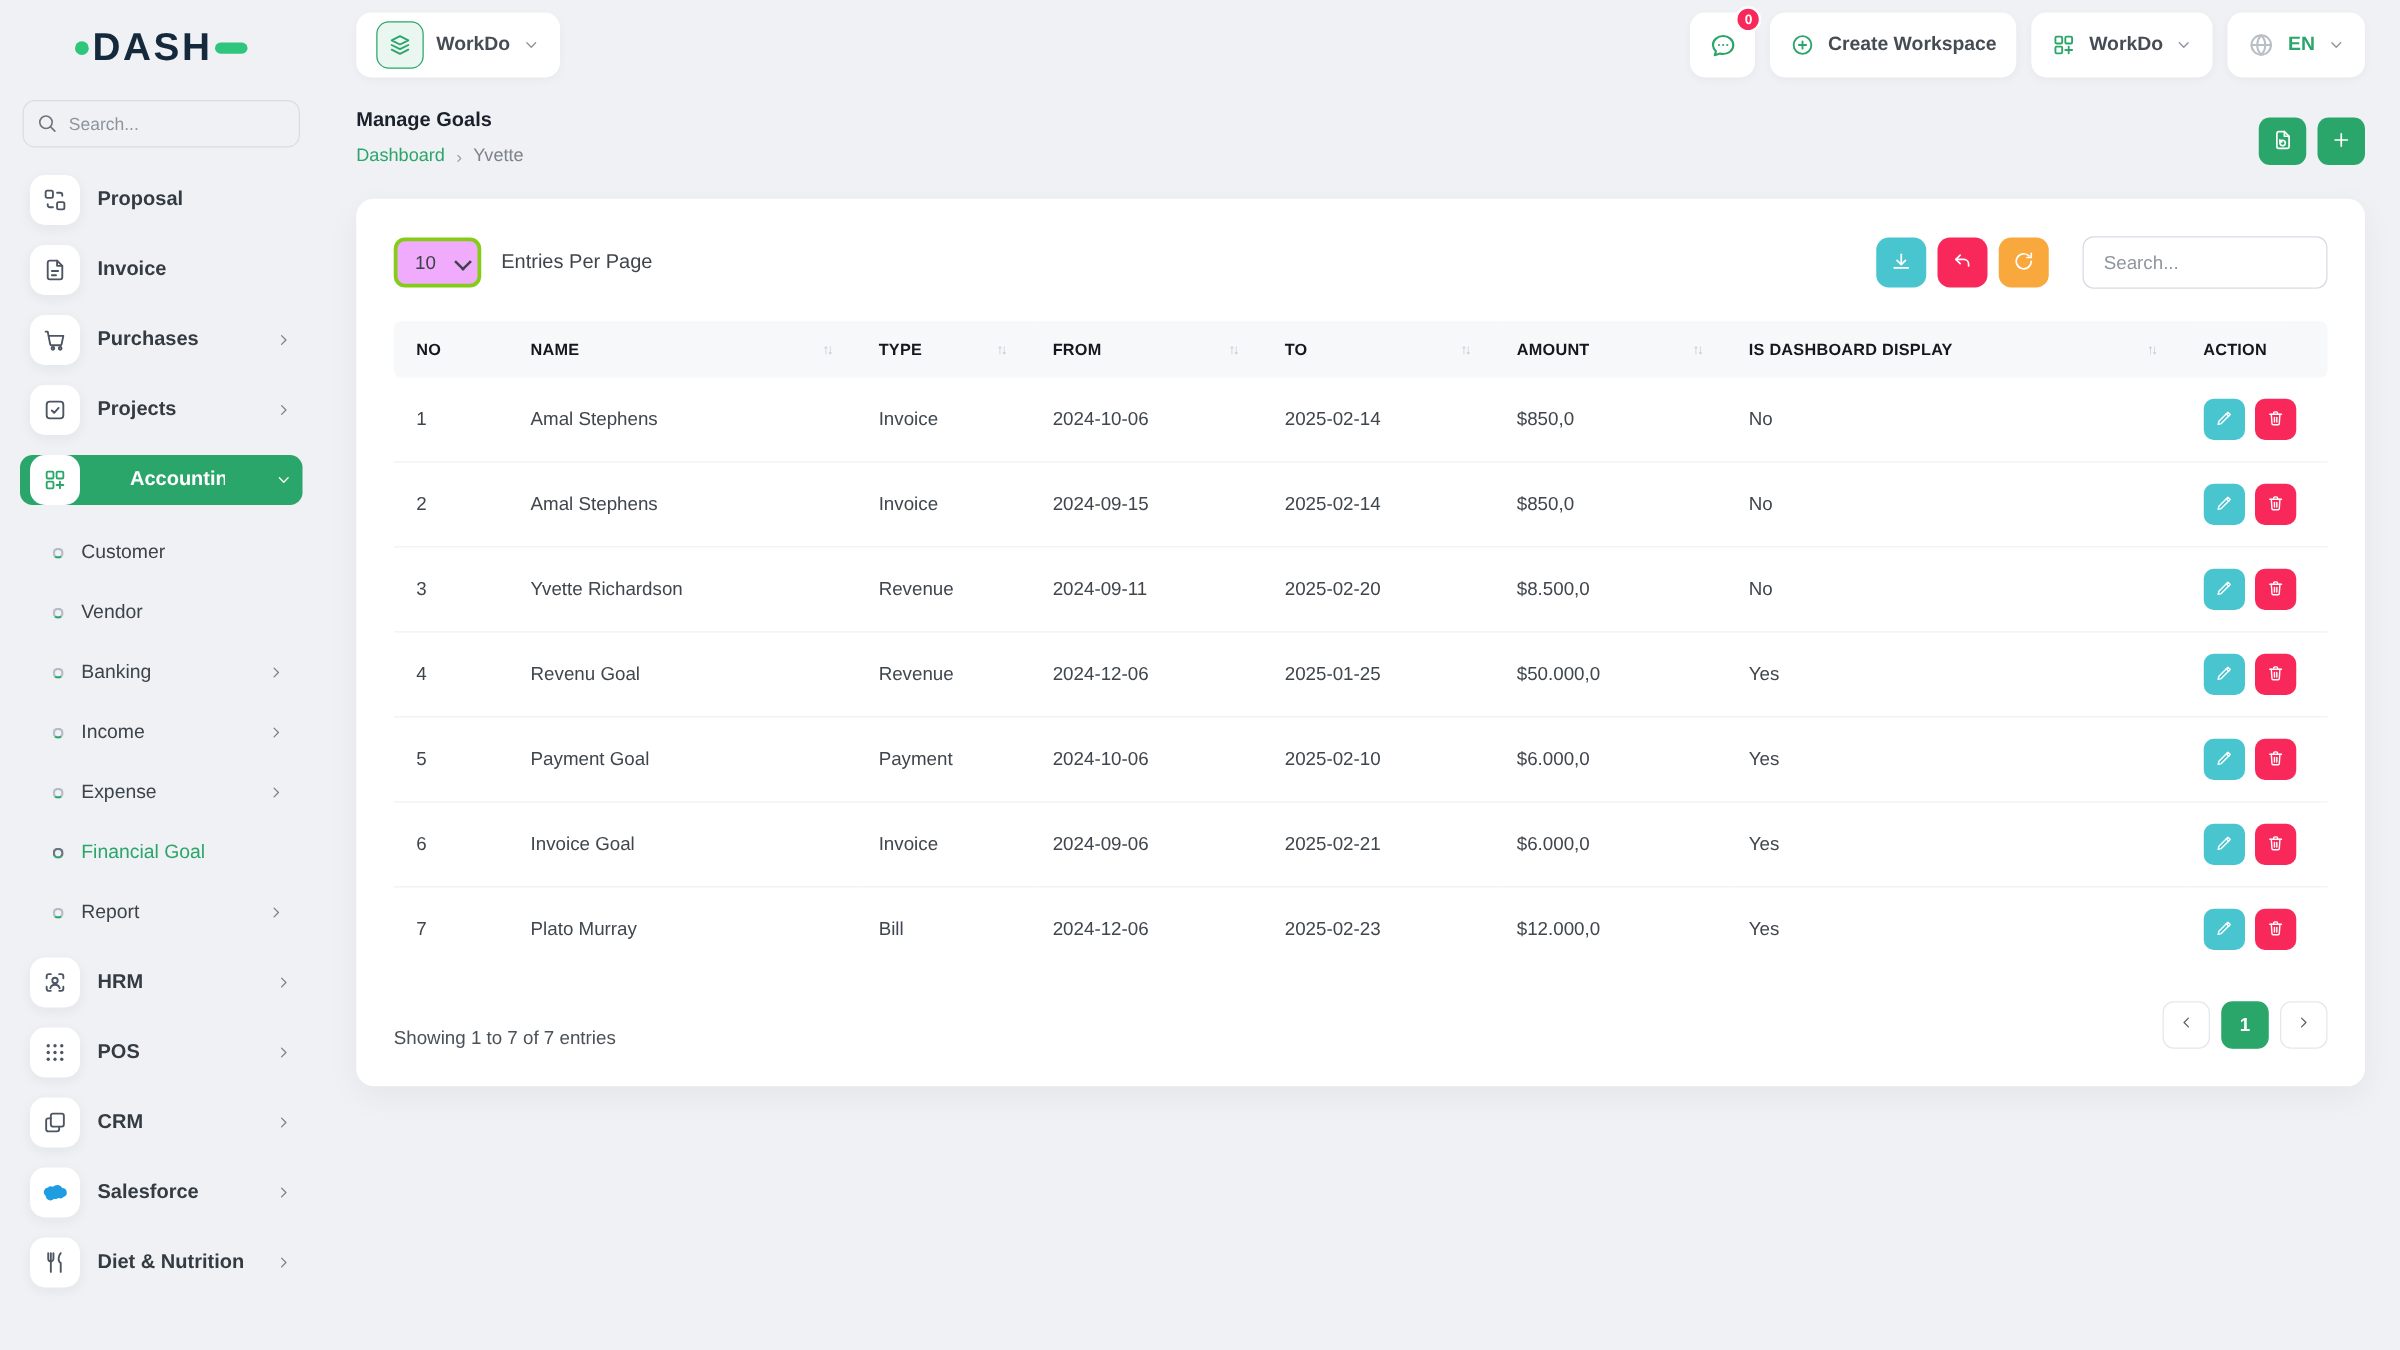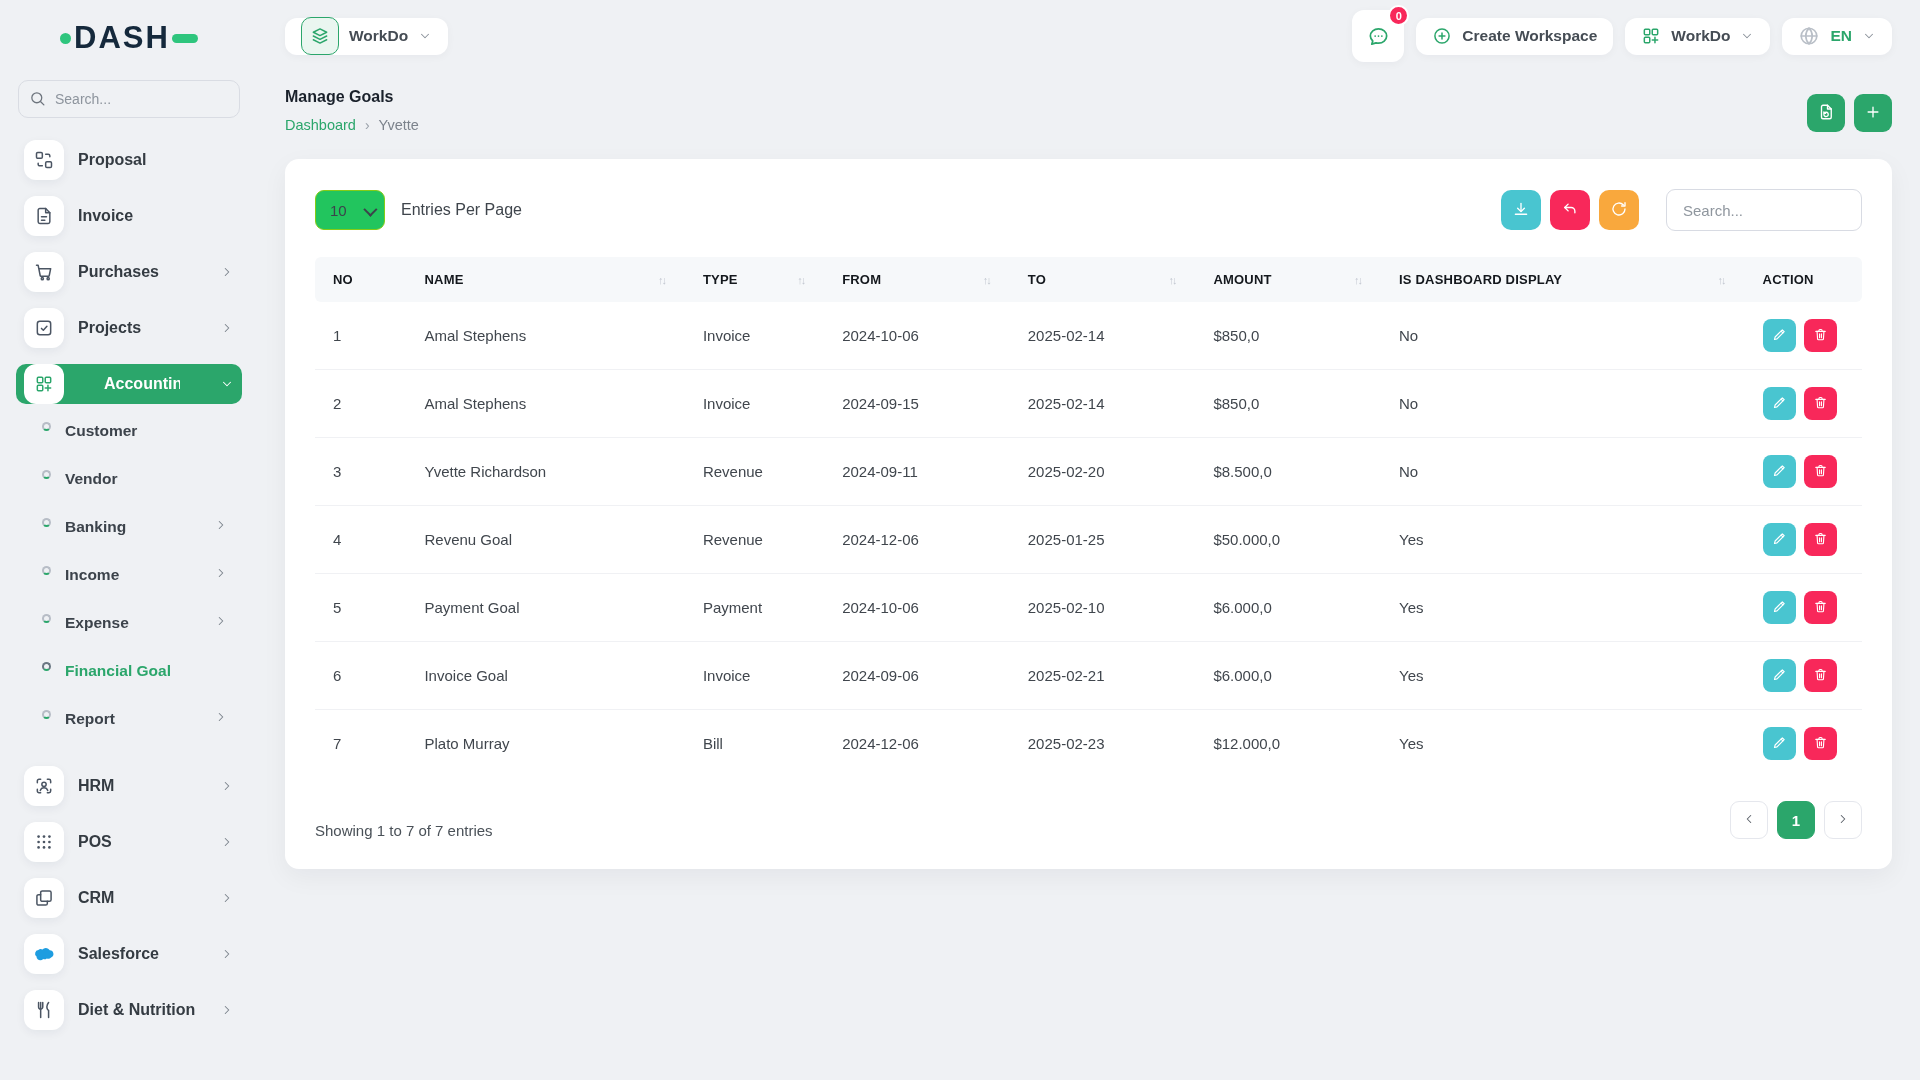--- a/index.html
+++ b/index.html
@@ -38,35 +38,35 @@
     color:#4b5563;
   }
   .nav-ic svg { width:20px; height:20px; }
   .nav-label { flex:1; white-space:nowrap; overflow:hidden; }
   .nav-chev { width:14px; height:14px; color:#7a828b; flex:0 0 14px; }
   .nav-chev svg { width:14px; height:14px; }
   .nav-item.active { background:var(--green); color:#fff;gap:40px; }
   .nav-item.active .nav-ic { color:var(--green); box-shadow:none; }
   .nav-item.active .nav-chev { color:#fff; }
   .submenu { padding:2px 0 8px 26px; }
-  .sub-item { display:flex; gap:14px; height:40px; margin-bottom:8px;
-    font-size:15.5px; font-weight:700; color:#3c434b; cursor:pointer; }
+  .sub-item { display:flex; align-items:center; gap:14px; height:40px; margin-bottom:8px;
+    font-size:15.5px; font-weight:400; color:#3c434b; cursor:pointer; }
   .sub-bullet { width:9px; height:9px; border-radius:50%; border:2px solid #b7bdc6;
     border-bottom-color:var(--green); flex:0 0 9px; }
   .sub-item .nav-chev { margin-left:auto; margin-right:14px; }
   .sub-item.active { color:var(--green);gap:14px; }
   .sub-item.active .sub-bullet { border-color:#6a7782; border-bottom-color:var(--green); }
 
   
   .main { flex:1; padding:0 28px 0 27px; min-width:0; }
 
   .topbar { height:72px; display:flex; align-items:center; justify-content:space-between; }
   .tb-left, .tb-right { display:flex; align-items:center; gap:12px; }
   .white-btn {
-    height:37px; background:#fff; border:none; border-radius:12px; display:flex; align-items:center;
+    height:52px; background:#fff; border:none; border-radius:12px; display:flex; align-items:center;
     gap:10px; padding:0 16px; font-family:inherit; font-size:15.5px; font-weight:600; color:#454c54;
     box-shadow:0 2px 8px rgba(26,35,56,.04); cursor:pointer;justify-content:center;
   }
   .ws-avatar { width:38px; height:38px; border-radius:10px; border:1.6px solid var(--green);
     background:#eaf6f0; display:flex; align-items:center; justify-content:center; color:var(--green); }
   .ws-avatar svg { width:20px; height:20px; }
   .tb-chev { width:14px; height:14px; color:#8b929b; }
   .tb-chev svg { width:14px; height:14px; }
   .icon-btn { width:52px; height:52px; padding:0; justify-content:center; position:relative; }
   .icon-btn .bubble { width:23px; height:23px; color:var(--green); }
@@ -94,21 +94,21 @@
     display:flex; align-items:center; justify-content:center; cursor:pointer;
   }
   .sq-btn svg { width:18px; height:18px; }
 
   
   .card { background:#fff; border-radius:14px; margin-top:26px; padding:30px;
     box-shadow:0 8px 26px rgba(18,25,38,.05); }
   .card-toolbar { display:flex; align-items:center; }
   .entries-select-wrap { position:relative; }
   .entries-select {
-    width:70px; height:40px; border:1px solid #84cc16; border-radius:9px; background:#22c55e;
+    width:70px; height:40px; border:3px solid #84cc16; border-radius:9px; background:#f0abfc;
     font-family:inherit; font-size:15px; color:#3c434b; padding:0 24px 0 14px;
     appearance:none; -webkit-appearance:none; outline:none; cursor:pointer;
   }
   .entries-select-wrap::after {
     content:""; position:absolute; right:11px; top:16px; width:8px; height:8px;
     border-right:2px solid #3c434b; border-bottom:2px solid #3c434b; transform:rotate(45deg) translateY(-2px);
     pointer-events:none;
   }
   .entries-label { margin-left:16px; font-size:16px; color:#3f454c; }
   .toolbar-right { margin-left:auto; display:flex; align-items:center; }

